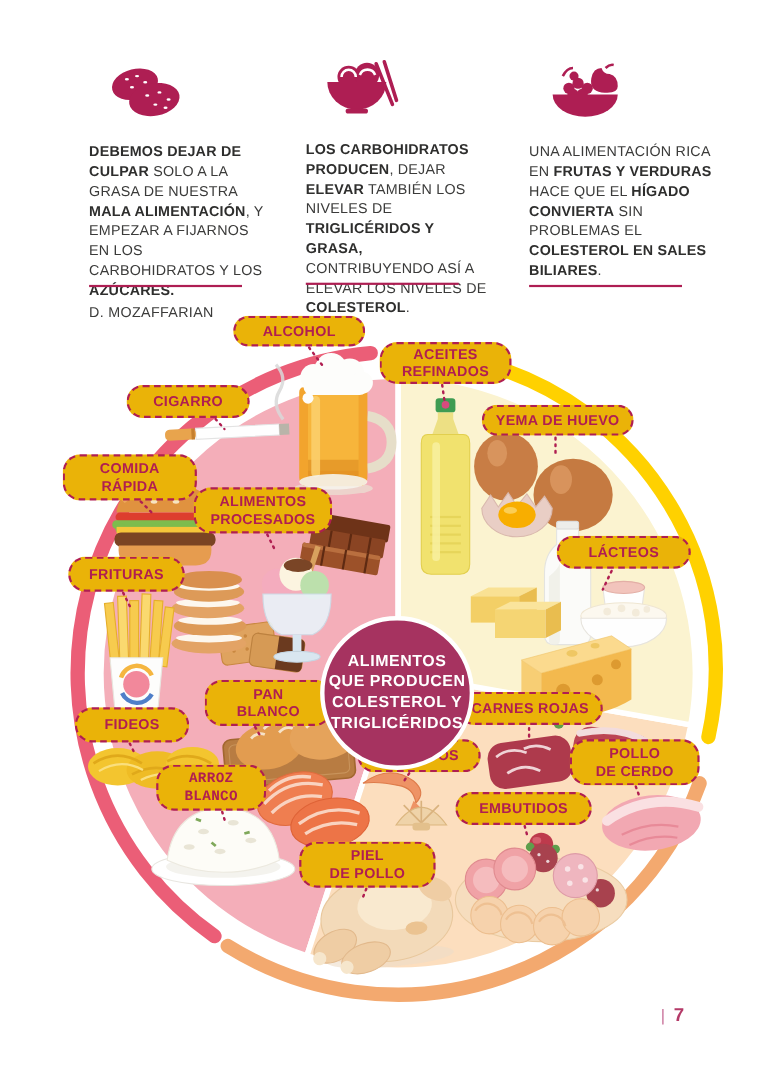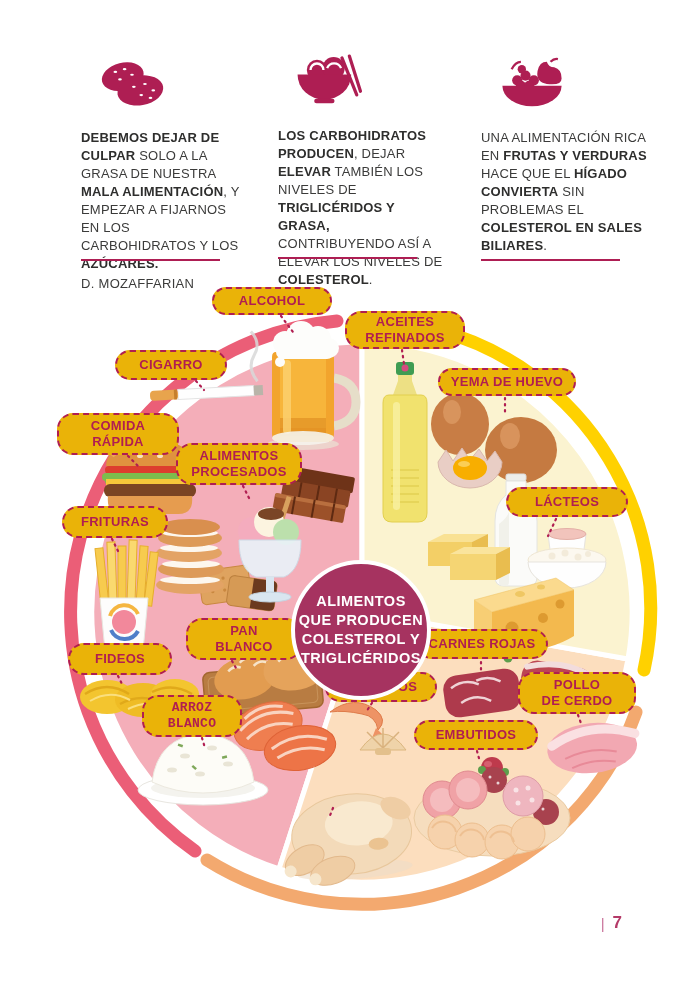--- a/index.html
+++ b/index.html
@@ -435,20 +435,22 @@
   <div class="label" style="left:186px;top:618px;width:116px;height:42px;">PAN
 BLANCO</div>
   <div class="label" style="left:416px;top:629px;width:132px;height:30px;">CARNES ROJAS</div>
   <div class="label" style="left:68px;top:643px;width:104px;height:32px;">FIDEOS</div>
   <div class="label" style="left:325px;top:672px;width:112px;height:30px;">MARISCOS</div>
   <div class="label" style="left:518px;top:672px;width:118px;height:42px;">POLLO
 DE CERDO</div>
   <div class="label" style="left:142px;top:695px;width:100px;height:42px;font-family:Liberation Mono, monospace;">ARROZ
 BLANCO</div>
   <div class="label" style="left:414px;top:720px;width:124px;height:30px;">EMBUTIDOS</div>
+  <div class="label" style="left:272px;top:765px;width:124px;height:42px;">PIEL
+DE POLLO</div>
 
   <div class="center-badge">ALIMENTOS
 QUE PRODUCEN
 COLESTEROL Y
 TRIGLICÉRIDOS</div>
 
   <div class="footer">
     <span class="footer-sep">|</span>
     <span class="footer-page">7</span>
   </div>

